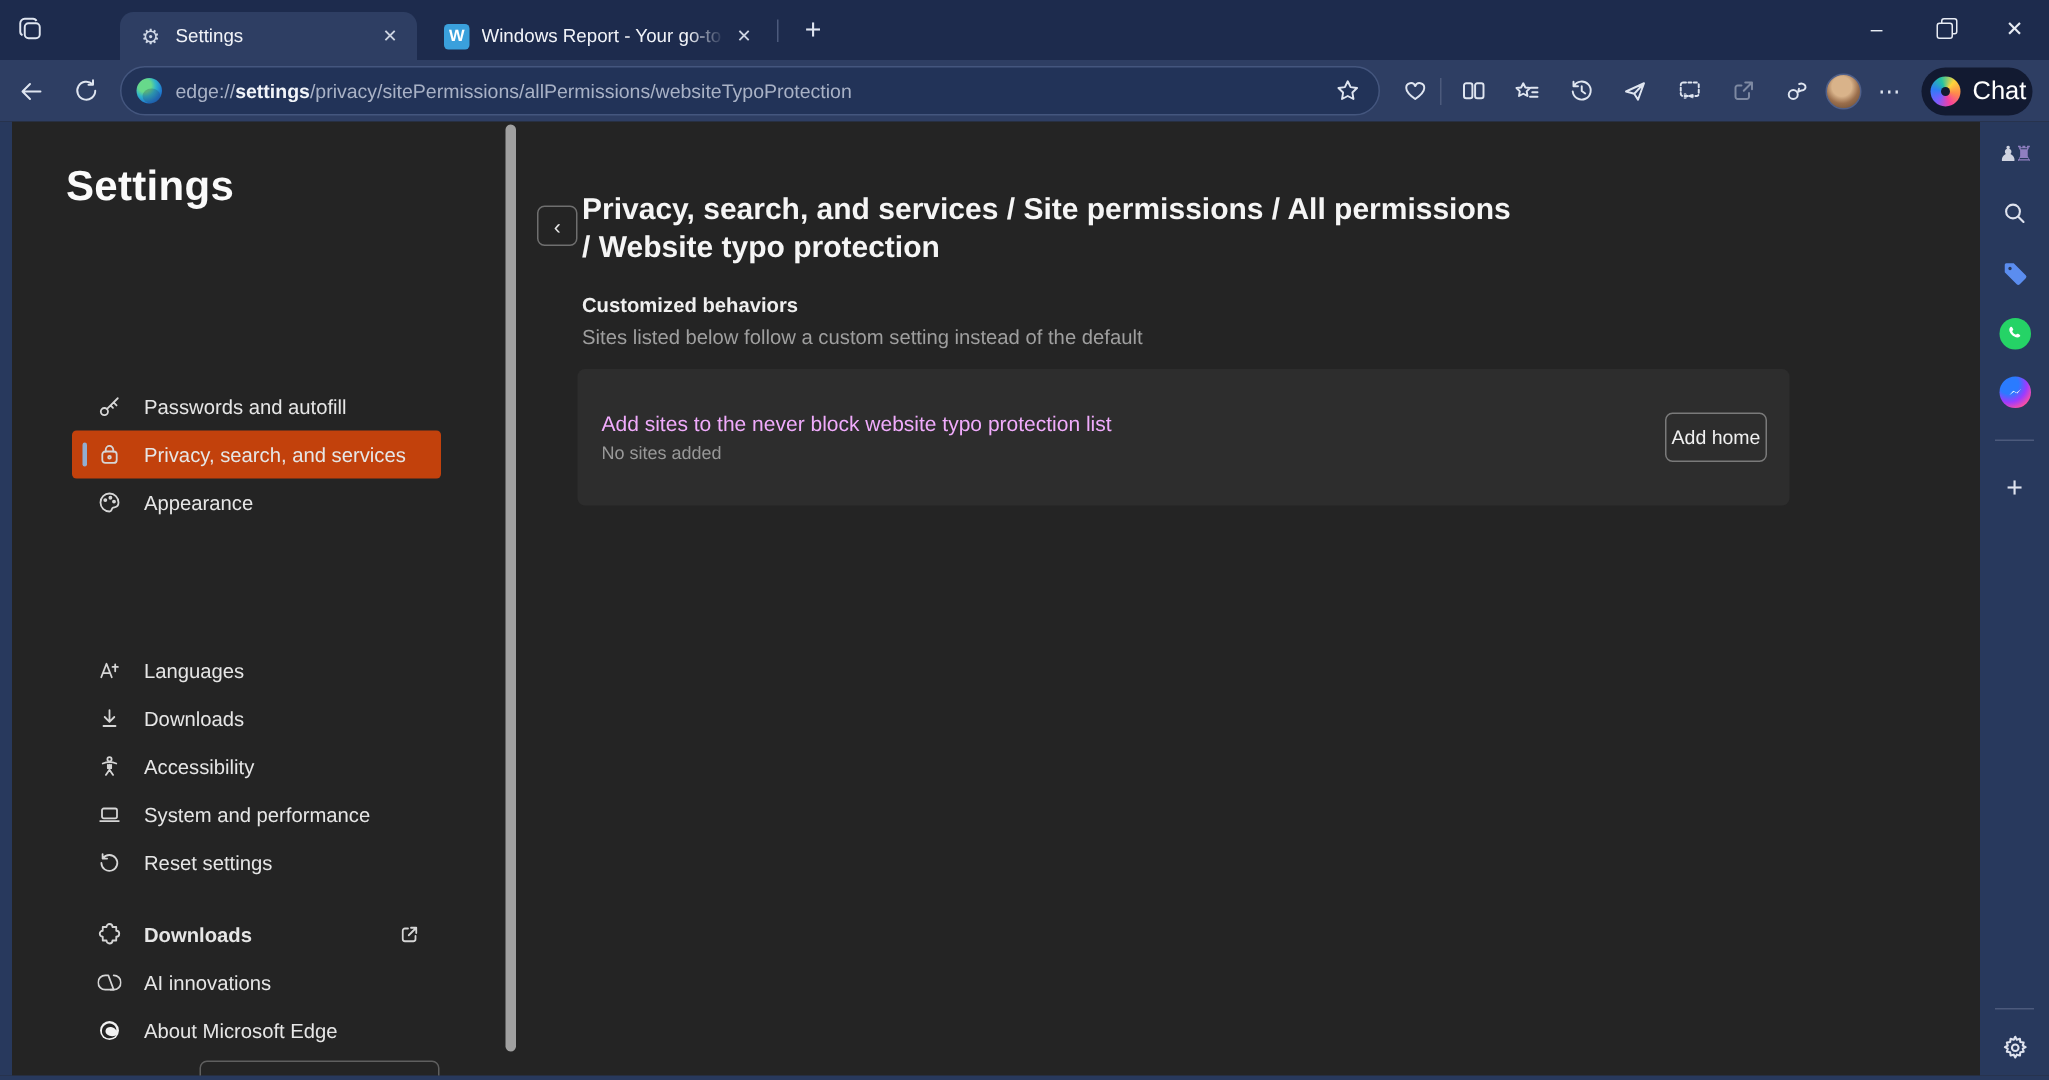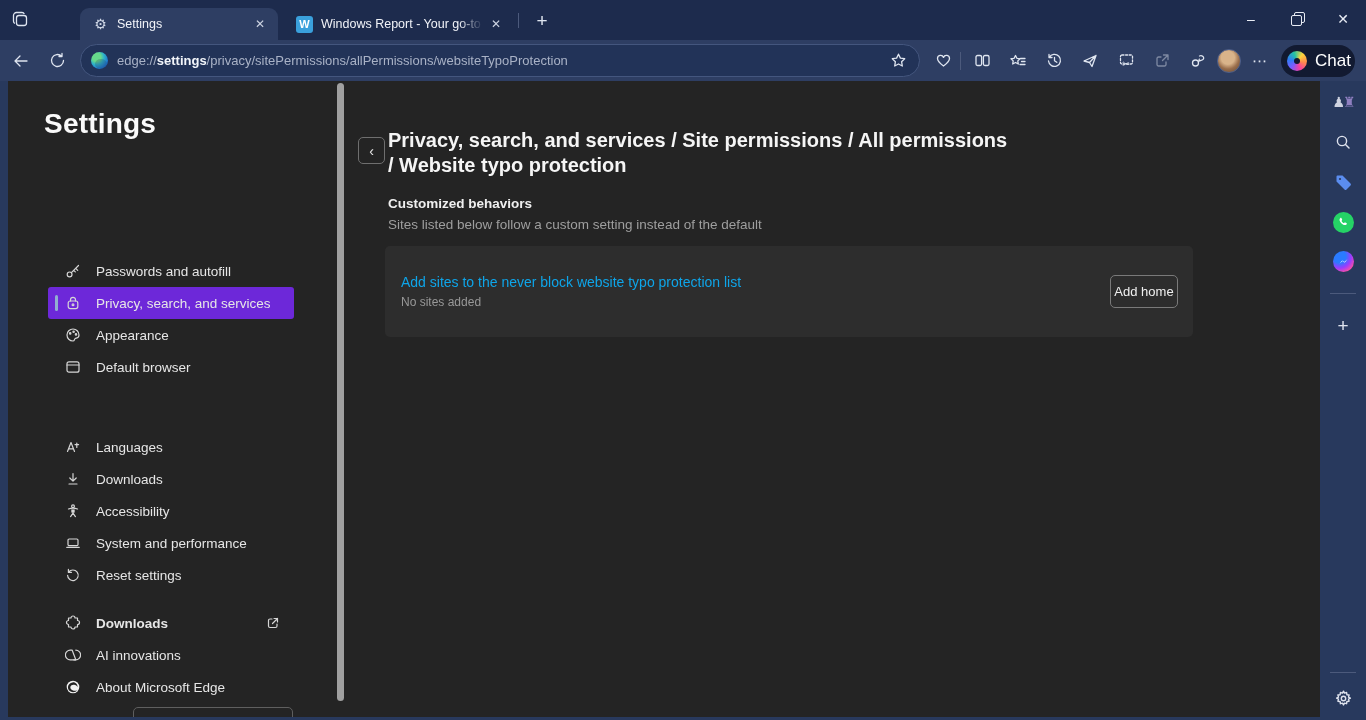--- a/index.html
+++ b/index.html
@@ -60,40 +60,40 @@
 
   
   .snav { position:absolute; left:8px; top:0; width:329px; height:636px; overflow:hidden; }
   .snav-title { position:absolute; left:36px; top:27px; font-size:28px; font-weight:700; color:#fafafa; letter-spacing:.2px; }
   .snav-search { position:absolute; left:36px; top:94px; width:250px; height:31px; background:transparent; border:1px solid #606060;
     border-radius:4px; color:#e8e8e8; font-size:13px; padding:0 10px; outline:none; font-family:"Liberation Sans",sans-serif; }
   .snav-search::placeholder { color:#9a9a9a; }
   .nav-item { position:absolute; left:40px; width:246px; height:32px; display:flex; align-items:center; border-radius:3px; }
   .nav-item .ni-icon { width:16px; height:16px; margin-left:17px; flex:none; display:flex; align-items:center; justify-content:center; }
   .nav-item .ni-label { margin-left:15px; font-size:13.5px; color:#e6e6e6; white-space:nowrap; }
-  .nav-item.selected { background:#6d28d9; }
+  .nav-item.selected { background:#c2410c; }
   .nav-item.selected::before { content:""; position:absolute; left:7px; top:8px; width:3px; height:16px; border-radius:2px; background:#92aed1; }
   .nav-item.bold .ni-label { font-weight:700; }
   .ni-ext { position:absolute; right:14px; top:9px; width:14px; height:14px; }
   .ni-icon svg, .ni-ext svg { fill:none; stroke:#d6d6d6; stroke-width:1.2; stroke-linecap:round; stroke-linejoin:round; }
   .feedback-btn { position:absolute; left:125px; top:626px; width:160px; height:32px; border:1px solid #5f5f5f; border-radius:5px;
     background:transparent; color:#e6e6e6; font-size:12.5px; font-family:"Liberation Sans",sans-serif; }
   .snav-scrollbar { position:absolute; left:337px; top:2px; width:7px; height:618px; border-radius:4px; background:#a0a0a0; }
 
   
   .mainpanel { position:absolute; left:344px; top:0; width:976px; height:636px; }
   .back-btn { position:absolute; left:14px; top:56px; width:27px; height:27px; border:1px solid #6f6f6f; border-radius:5px;
     background:transparent; color:#e8e8e8; font-size:14px; display:flex; align-items:center; justify-content:center; }
   .crumb { position:absolute; left:44px; top:47px; width:620px; font-size:20px; font-weight:700; color:#f5f5f5; line-height:25px; }
   .sec-title { position:absolute; left:44px; top:115px; font-size:13.5px; font-weight:700; color:#efefef; }
   .sec-desc { position:absolute; left:44px; top:136px; font-size:13.5px; color:#9f9f9f; }
   .card { position:absolute; left:41px; top:165px; width:808px; height:91px; background:#2d2d2d; border-radius:5px;
     display:flex; align-items:center; }
   .card-text { margin-left:16px; flex:1; }
-  .card-label { font-size:14px; color:#0ea5e9; }
+  .card-label { font-size:14px; color:#f0abfc; }
   .card-status { margin-top:5px; font-size:12px; color:#989898; }
   .addsite-btn { margin-right:15px; width:68px; height:33px; border:1px solid #7a7a7a; border-radius:5px; background:transparent;
     color:#f0f0f0; font-size:13px; font-family:"Liberation Sans",sans-serif; flex:none; }
 
   
   .rail { position:absolute; left:1320px; top:0; width:46px; height:636px; background:#28395d; }
   .rail-ic { position:absolute; left:0; width:46px; height:32px; display:flex; align-items:center; justify-content:center; }
   .rail-divider { position:absolute; left:10px; width:26px; height:1px; background:#4c5a7c; }
   .chess { font-size:14px; letter-spacing:-2px; }
   .chess .p1 { color:#cfd3e0; } .chess .p2 { color:#8f7fc0; }
@@ -248,29 +248,20 @@
         <span class="ni-icon">
             <svg width="16" height="16" viewBox="0 0 16 16">
               <path d="M8 2 a6 6 0 1 0 0 12 c1.6 0 1.2-1.6 2.1-2.4 .9-.8 3.9.3 3.9-3.6 A6 6 0 0 0 8 2z"></path>
               <circle cx="5.2" cy="6.4" r=".7"></circle>
               <circle cx="8.6" cy="4.8" r=".7"></circle>
               <circle cx="11" cy="7.4" r=".7"></circle>
             </svg>
           </span>
         <span class="ni-label">Appearance</span>
       </div>
-      <div class="nav-item" style="top:270px">
-        <span class="ni-icon">
-            <svg width="16" height="16" viewBox="0 0 16 16">
-              <rect x="2" y="2.8" width="12" height="10.4" rx="2"></rect>
-              <path d="M2 6 h12"></path>
-            </svg>
-          </span>
-        <span class="ni-label">Default browser</span>
-      </div>
 
       <div class="nav-item" style="top:350px">
         <span class="ni-icon">
             <svg width="16" height="16" viewBox="0 0 16 16">
               <path d="M2.5 12.5 L6 3.5 l3.5 9 M3.6 9.8 h4.8 M11.8 4 v4.5 M10 5.6 h3.6"></path>
             </svg>
           </span>
         <span class="ni-label">Languages</span>
       </div>
       <div class="nav-item" style="top:382px">

